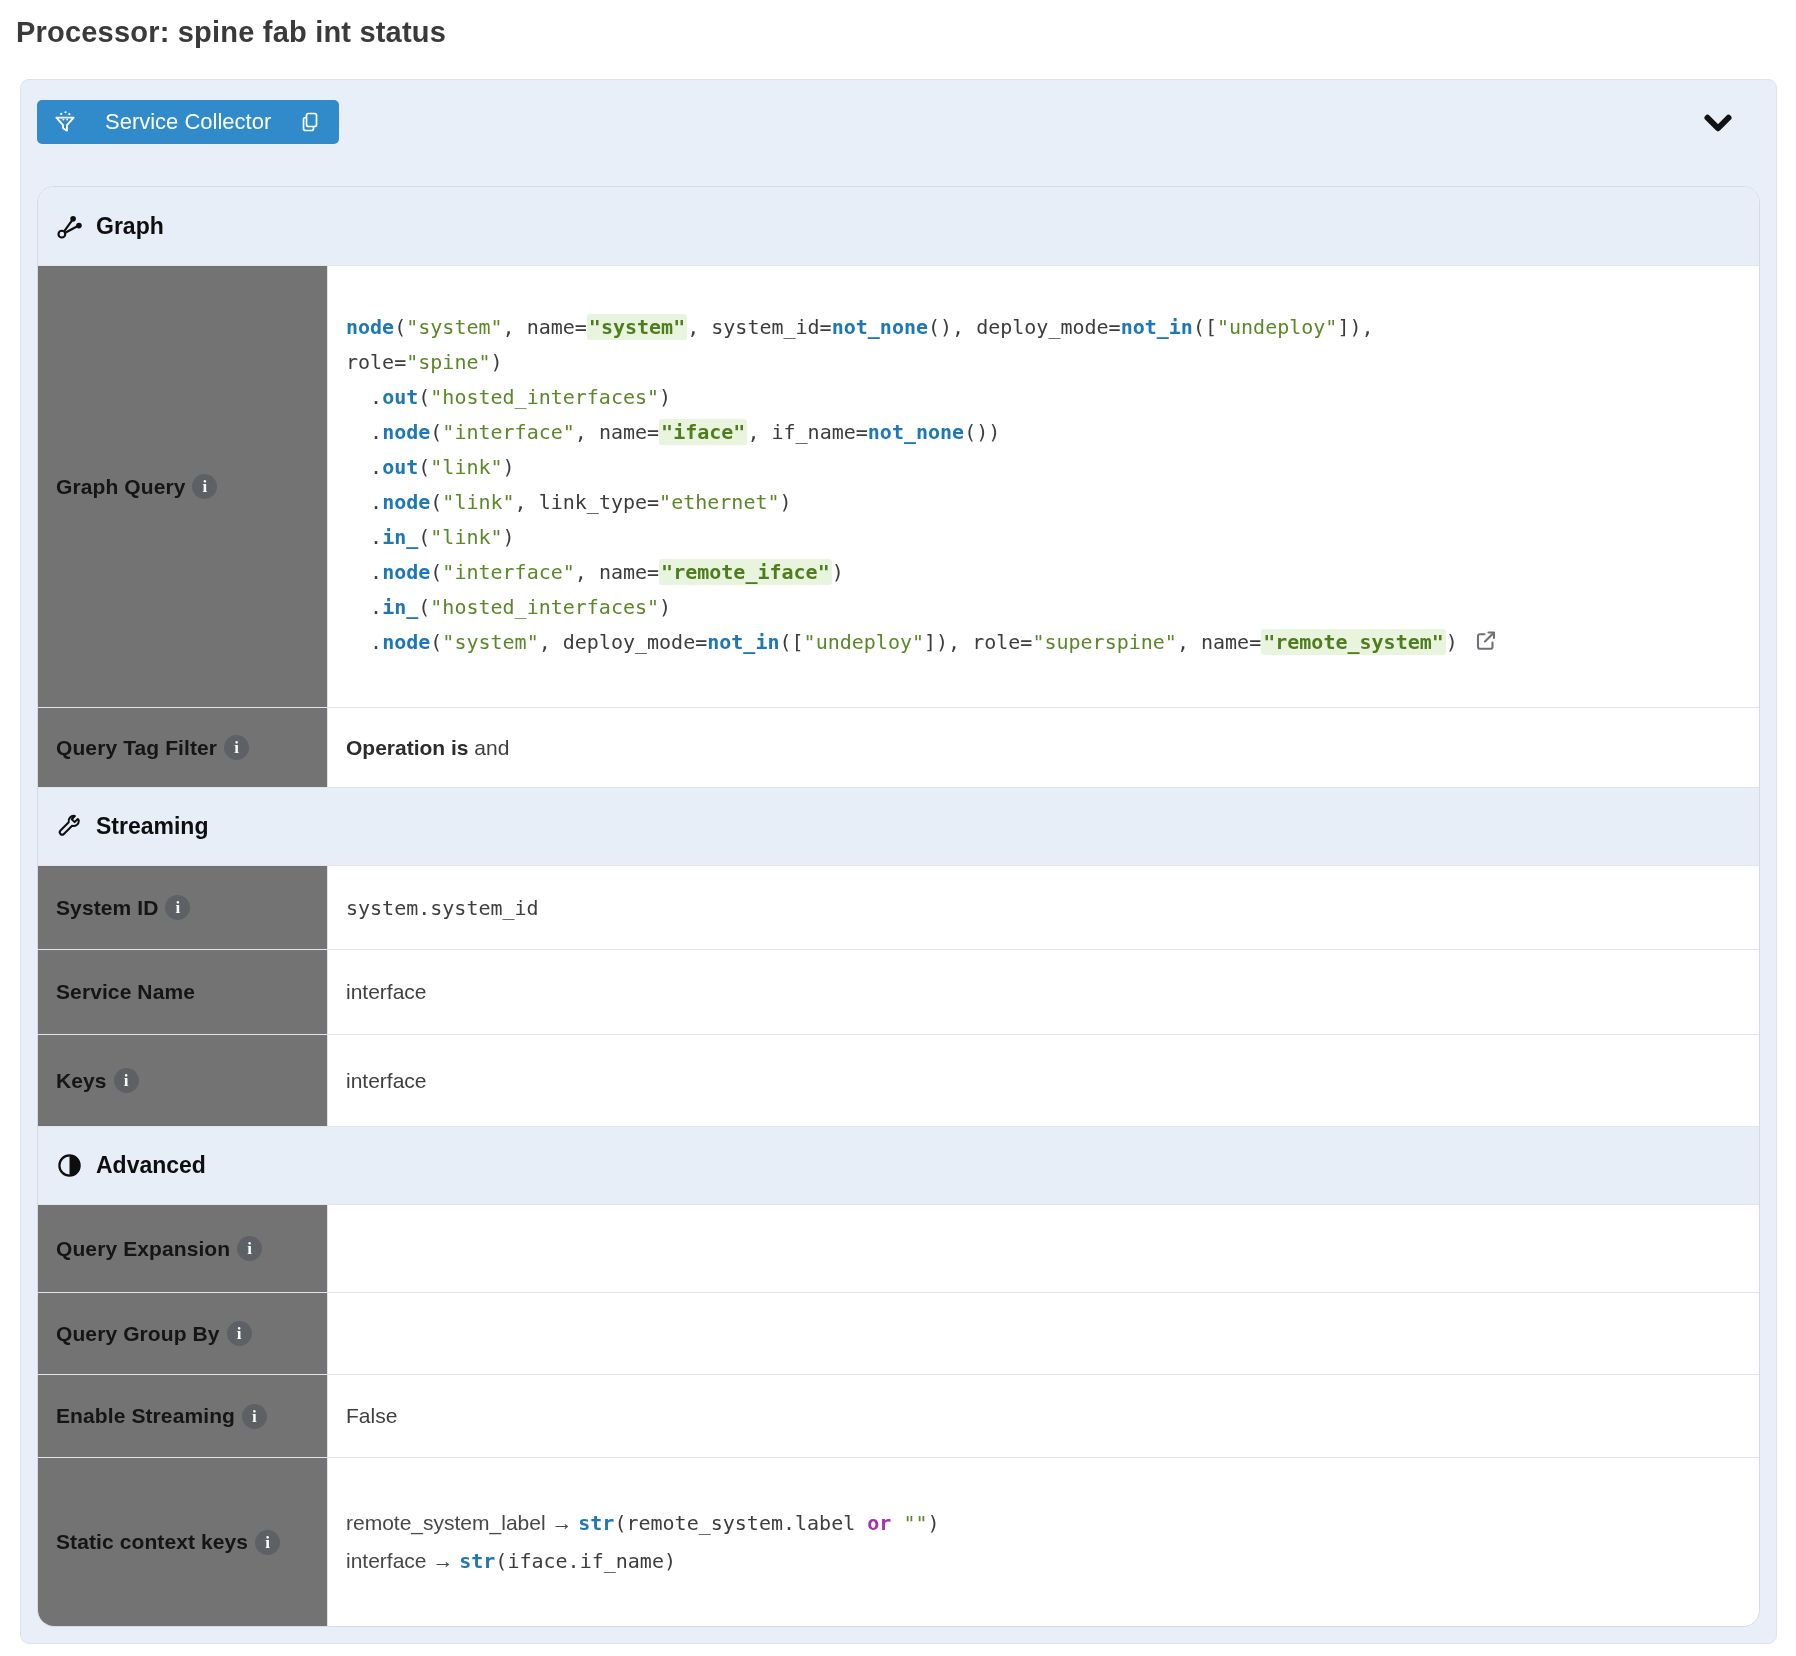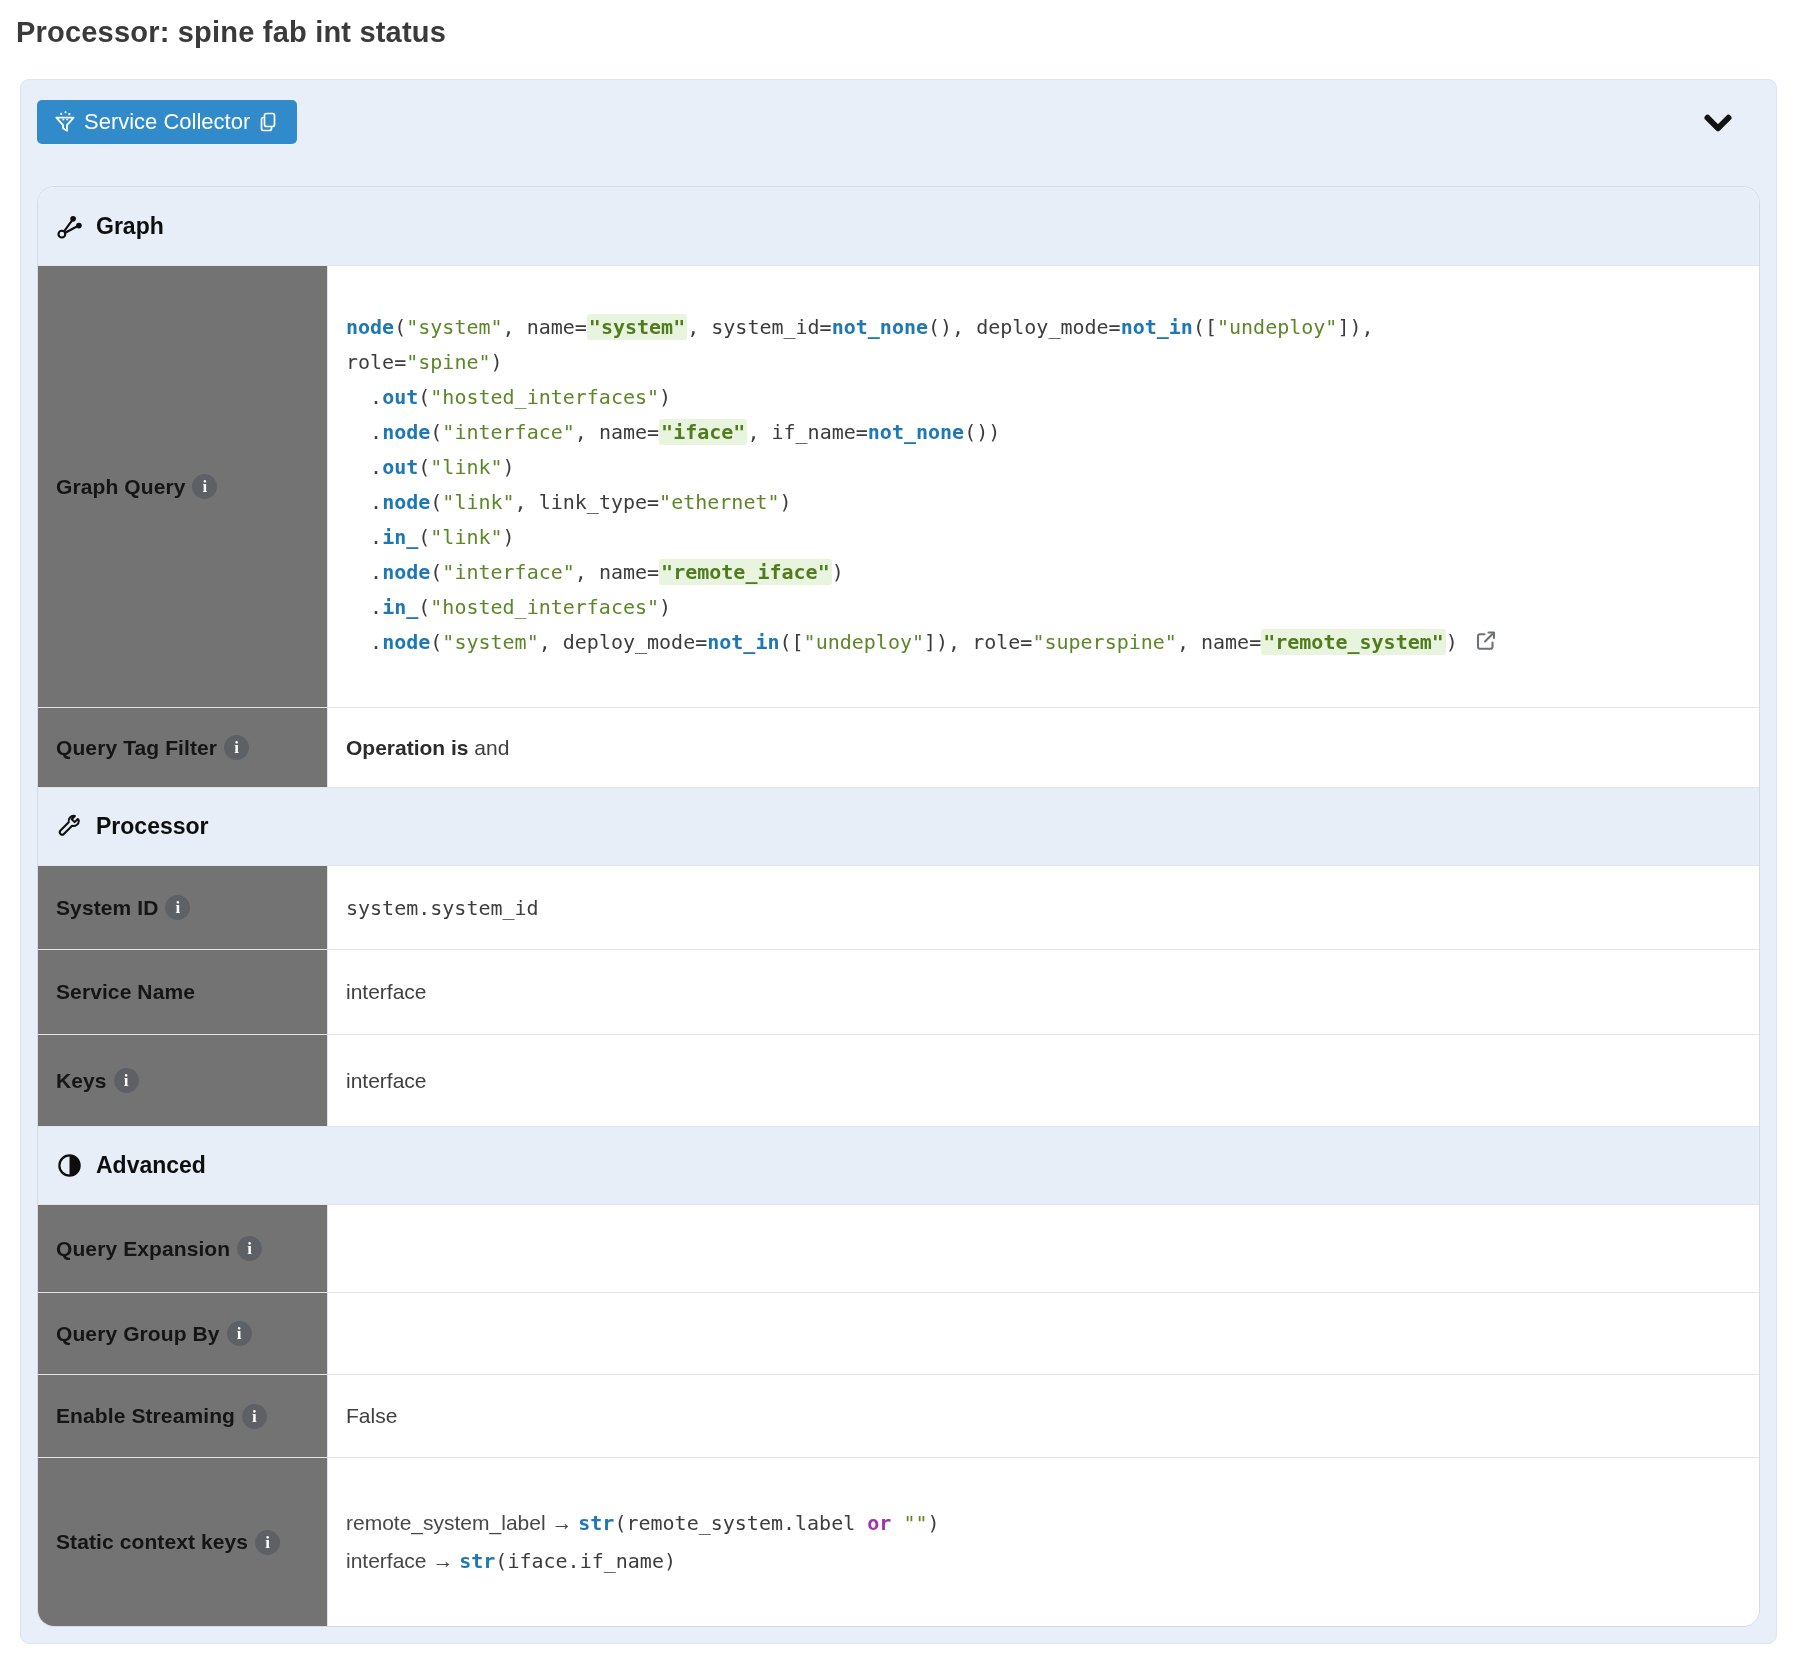--- a/index.html
+++ b/index.html
@@ -16,21 +16,21 @@
   }
   .panel {
     position: relative;
     margin: 0 19px 0 20px;
     background: #e9eff8;
     border: 1px solid #dde3ee;
     border-radius: 9px;
     padding: 20px 16px 16px 16px;
   }
   .collector-btn {
-    display: inline-flex; align-items: center; gap: 6px;
+    display: inline-flex; align-items: center; gap: 27px;
     height: 44px; padding: 0 17px 0 15px;
     background: #318aca; border: none; border-radius: 5px;
     color: #ffffff; font-size: 22px; font-family: "Liberation Sans", sans-serif;
     cursor: pointer;
   }
   .collector-btn svg { display: block; }
   .collapse-btn {
     position: absolute; top: 24px; right: 36px;
     background: transparent; border: none; cursor: pointer; padding: 4px;
   }
@@ -185,21 +185,21 @@
         <span><span class="bold-part">Operation is</span><span> and</span></span>
       </div>
     </div>
 
     <div class="band">
       <span class="band-icon">
         <svg width="27" height="27" viewBox="0 0 24 24" fill="none" stroke="#0e0e0e" stroke-width="1.8" stroke-linejoin="round" stroke-linecap="round">
           <path d="M20.3 6.9a4.6 4.6 0 0 1-6 4.4L7 18.6a2.1 2.1 0 0 1-3-3l7.3-7.3a4.6 4.6 0 0 1 5.5-5.6L14 5.5l2.6 2.6 2.8-2.8c.55.9.9 1.1.9 1.6z"></path>
         </svg>
       </span>
-      <span class="band-title">Processor</span>
+      <span class="band-title">Streaming</span>
     </div>
 
     <div class="row row-sid">
       <div class="cell-label">
         <span class="lbl">System ID</span>
         <span class="info">i</span>
       </div>
       <div class="cell-value mono-val">system.system_id</div>
     </div>
 

